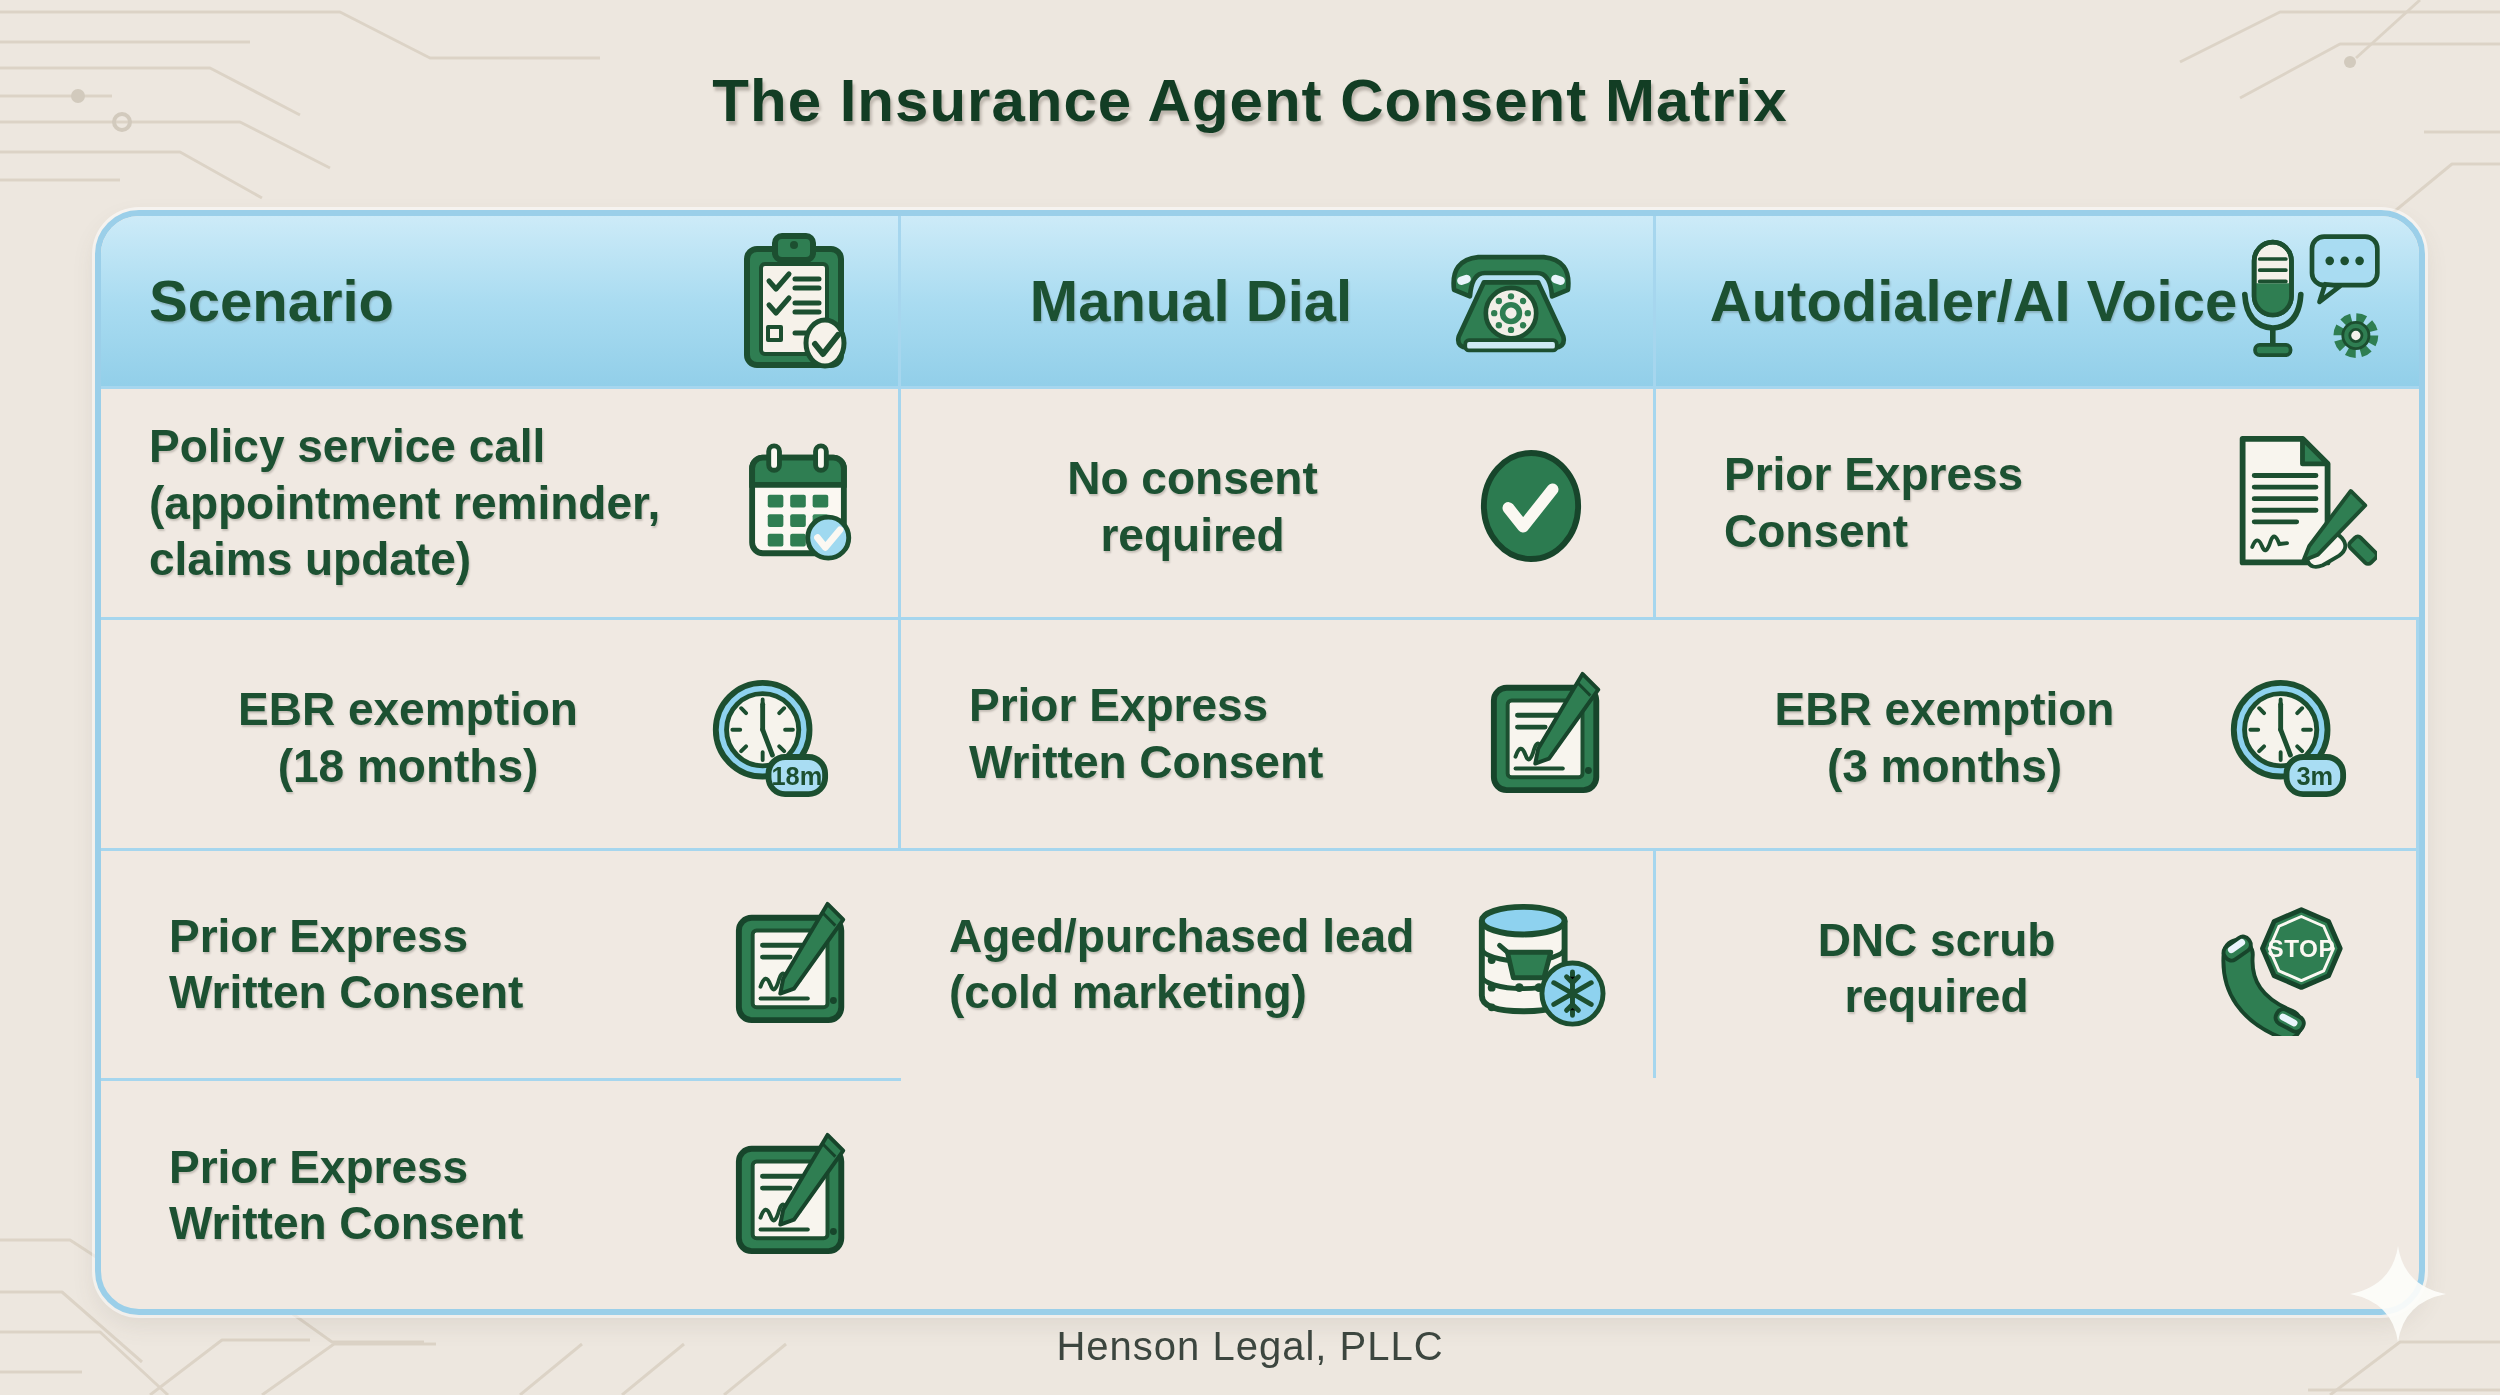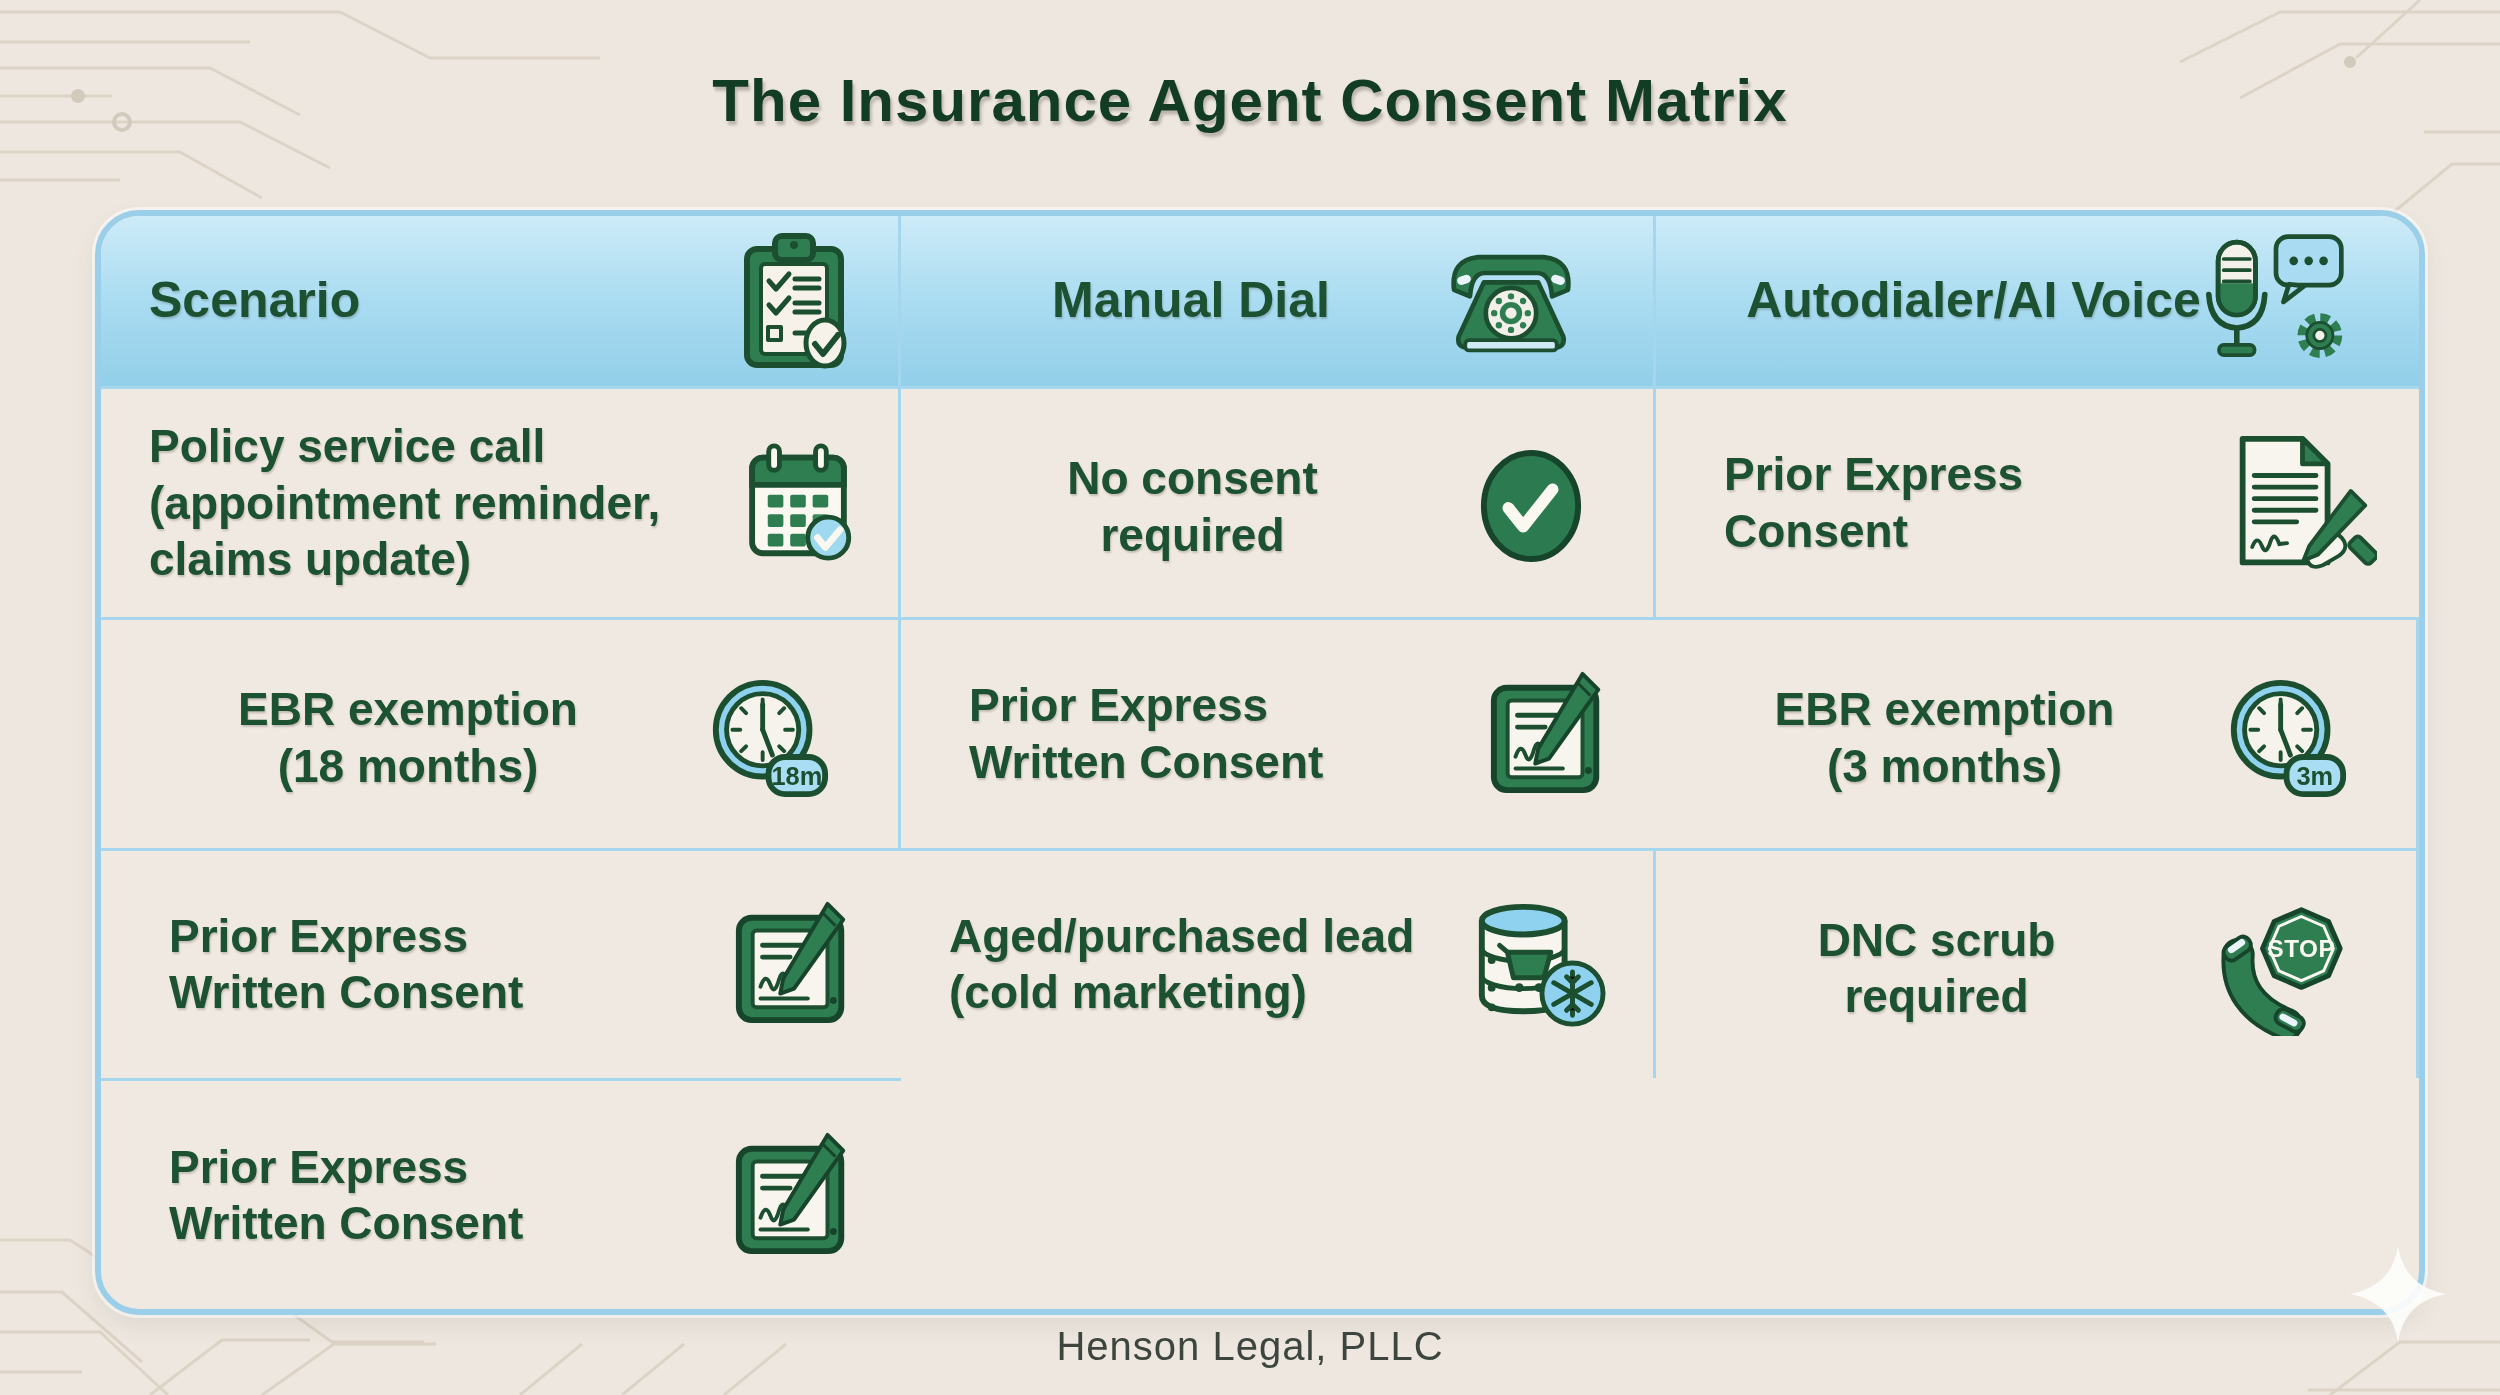--- a/index.html
+++ b/index.html
@@ -23,21 +23,21 @@
     grid-template-columns:800fr 755fr 763fr;
     grid-template-rows:170px 1fr 1fr 1fr 1fr;
   }
   .cell{display:flex;align-items:center;min-width:0;}
   .b-right{border-right:3px solid #a6d6ee;}
   .b-top{border-top:3px solid #a6d6ee;}
   .header-cell{
     background:linear-gradient(180deg,#cdebf8 0%,#aadcf1 50%,#92cfe9 100%);
     font-size:50px;font-weight:bold;color:#17512f;
   }
-  .header-cell .cell-text{font-size:50px;white-space:nowrap;}
+  .header-cell .cell-text{font-size:58px;white-space:nowrap;}
   .scenario-cell{padding:0 45px 0 48px;justify-content:space-between;}
   .manual-cell{padding:8px 68px 0 35px;gap:28px;}
   .manual-cell .cell-text{flex:1;text-align:center;}
   .auto-cell{padding:0 42px 0 68px;justify-content:space-between;gap:31px;}
   .header-scenario{padding:0 48px 0 48px;justify-content:space-between;}
   .header-manual{padding:0 72px 0 40px;}
   .header-manual .cell-text{flex:1;text-align:center;}
   .header-auto{padding:0 22px 0 44px;justify-content:center;}
   .cell-text{
     font-size:46px;font-weight:bold;color:#1c5132;line-height:1.23;

